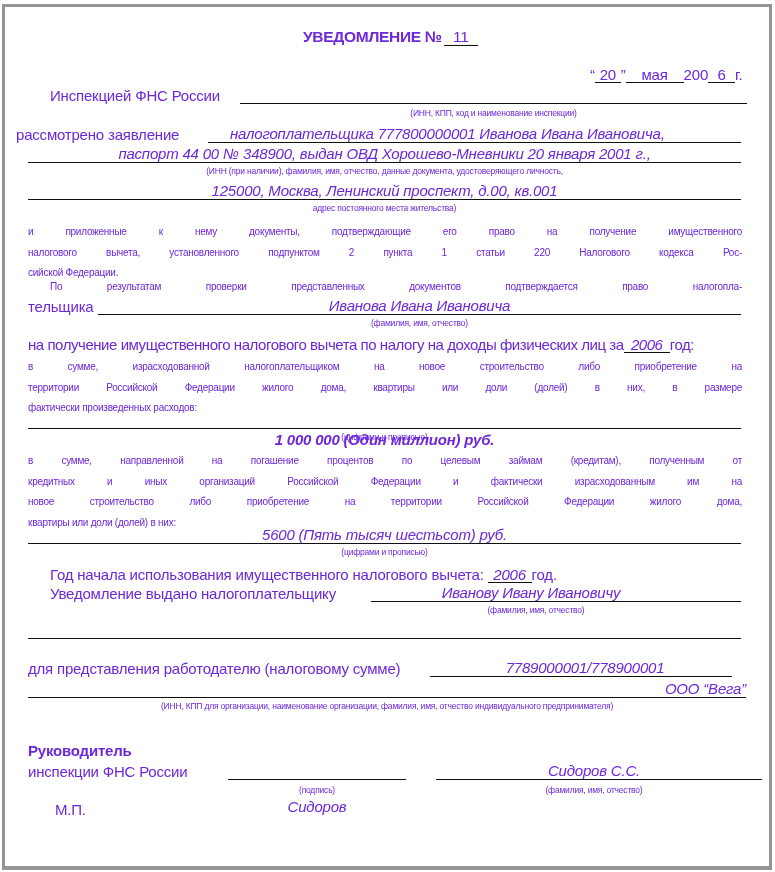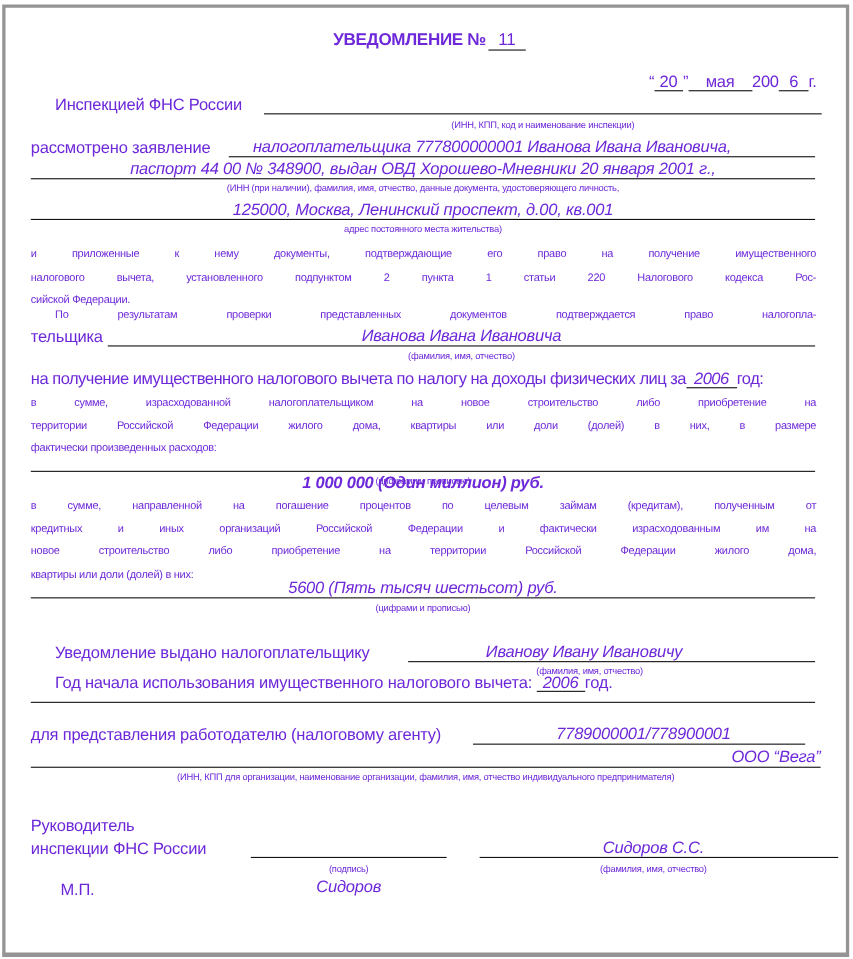--- a/index.html
+++ b/index.html
@@ -36,21 +36,21 @@
   </div>
 
   <div class="t" style="left:590px;top:66px;">
     <span>“</span><span style="display:inline-block;width:26px;border-bottom:1.3px solid #111;text-align:center;line-height:15px;">20</span><span>”</span><span style="display:inline-block;width:58px;border-bottom:1.3px solid #111;text-align:center;line-height:15px;">мая</span><span>200</span><span style="display:inline-block;width:27px;border-bottom:1.3px solid #111;text-align:center;line-height:15px;">6</span><span>г.</span>
   </div>
 
   <div class="t" style="left:50px;top:87px;">Инспекцией ФНС России</div>
   <div class="ul" style="left:240px;top:103px;width:507px;"></div>
   <div class="cap" style="left:240px;top:108px;width:507px;">(ИНН, КПП, код и наименование инспекции)</div>
 
-  <div class="t" style="left:28px;top:126px;text-align:center;">рассмотрено заявление</div>
+  <div class="t" style="left:16px;top:126px;text-align:center;">рассмотрено заявление</div>
   <div class="ul" style="left:208px;top:142px;width:533px;"></div>
   <div class="fill" style="left:230px;top:125px;">налогоплательщика 777800000001 Иванова Ивана Ивановича,</div>
   <div class="ul" style="left:28px;top:162px;width:713px;"></div>
   <div class="fill" style="left:28px;top:145px;width:713px;">паспорт 44 00 № 348900, выдан ОВД Хорошево-Мневники 20 января 2001 г.,</div>
   <div class="cap" style="left:28px;top:166px;width:713px;">(ИНН (при наличии), фамилия, имя, отчество, данные документа, удостоверяющего личность,</div>
   <div class="ul" style="left:28px;top:199px;width:713px;"></div>
   <div class="fill" style="left:28px;top:182px;width:713px;">125000, Москва, Ленинский проспект, д.00, кв.001</div>
   <div class="cap" style="left:28px;top:203px;width:713px;">адрес постоянного места жительства)</div>
 
   <div class="just" style="top:222px;">
@@ -83,40 +83,40 @@
   <div class="just" style="top:451px;">
     <span class="line">в сумме, направленной на погашение процентов по целевым займам (кредитам), полученным от</span>
     <span class="line">кредитных и иных организаций Российской Федерации и фактически израсходованным им на</span>
     <span class="line">новое строительство либо приобретение на территории Российской Федерации жилого дома,</span>
     <span class="last">квартиры или доли (долей) в них:</span>
   </div>
   <div class="ul" style="left:28px;top:543px;width:713px;"></div>
   <div class="fill" style="left:28px;top:526px;width:713px;">5600 (Пять тысяч шестьсот) руб.</div>
   <div class="cap" style="left:28px;top:547px;width:713px;">(цифрами и прописью)</div>
 
-  <div class="t" style="left:50px;top:566px;margin-top:46px;">
+  <div class="t" style="left:50px;top:566px;">
     <span>Год начала использования имущественного налогового вычета:</span>
     <span style="display:inline-block;width:44px;border-bottom:1.3px solid #111;text-align:center;font-style:italic;line-height:15px;">2006</span><span>год.</span>
   </div>
 
   <div class="t" style="left:50px;top:585px;">Уведомление выдано налогоплательщику</div>
   <div class="ul" style="left:371px;top:601px;width:370px;"></div>
   <div class="fill" style="left:371px;top:584px;width:320px;">Иванову Ивану Ивановичу</div>
   <div class="cap" style="left:371px;top:605px;width:330px;">(фамилия, имя, отчество)</div>
 
   <div class="ul" style="left:28px;top:638px;width:713px;"></div>
 
-  <div class="t" style="left:28px;top:660px;">для представления работодателю (налоговому агенту)</div>
+  <div class="t" style="left:28px;top:660px;">для представления работодателю (налоговому сумме)</div>
   <div class="ul" style="left:430px;top:676px;width:302px;"></div>
   <div class="fill" style="left:460px;top:659px;width:250px;">7789000001/778900001</div>
   <div class="ul" style="left:28px;top:697px;width:718px;"></div>
   <div class="fill" style="left:500px;top:680px;width:246px;text-align:right;">ООО  “Вега”</div>
   <div class="cap" style="left:28px;top:701px;width:718px;">(ИНН, КПП для организации, наименование организации, фамилия, имя, отчество индивидуального предпринимателя)</div>
 
-  <div class="t" style="left:28px;top:742px;">Руководитель</div>
+  <div class="t" style="left:28px;top:742px;font-weight:bold;">Руководитель</div>
   <div class="t" style="left:28px;top:763px;">инспекции ФНС России</div>
   <div class="ul" style="left:228px;top:779px;width:178px;"></div>
   <div class="fill" style="left:228px;top:762px;width:178px;margin-top:36px;">Сидоров</div>
   <div class="cap" style="left:228px;top:785px;width:178px;">(подпись)</div>
   <div class="ul" style="left:436px;top:779px;width:326px;"></div>
   <div class="fill" style="left:436px;top:762px;width:316px;">Сидоров С.С.</div>
   <div class="cap" style="left:436px;top:785px;width:316px;">(фамилия, имя, отчество)</div>
 
   <div class="t" style="left:28px;top:801px;margin-left:27px;">М.П.</div>
 </div>

